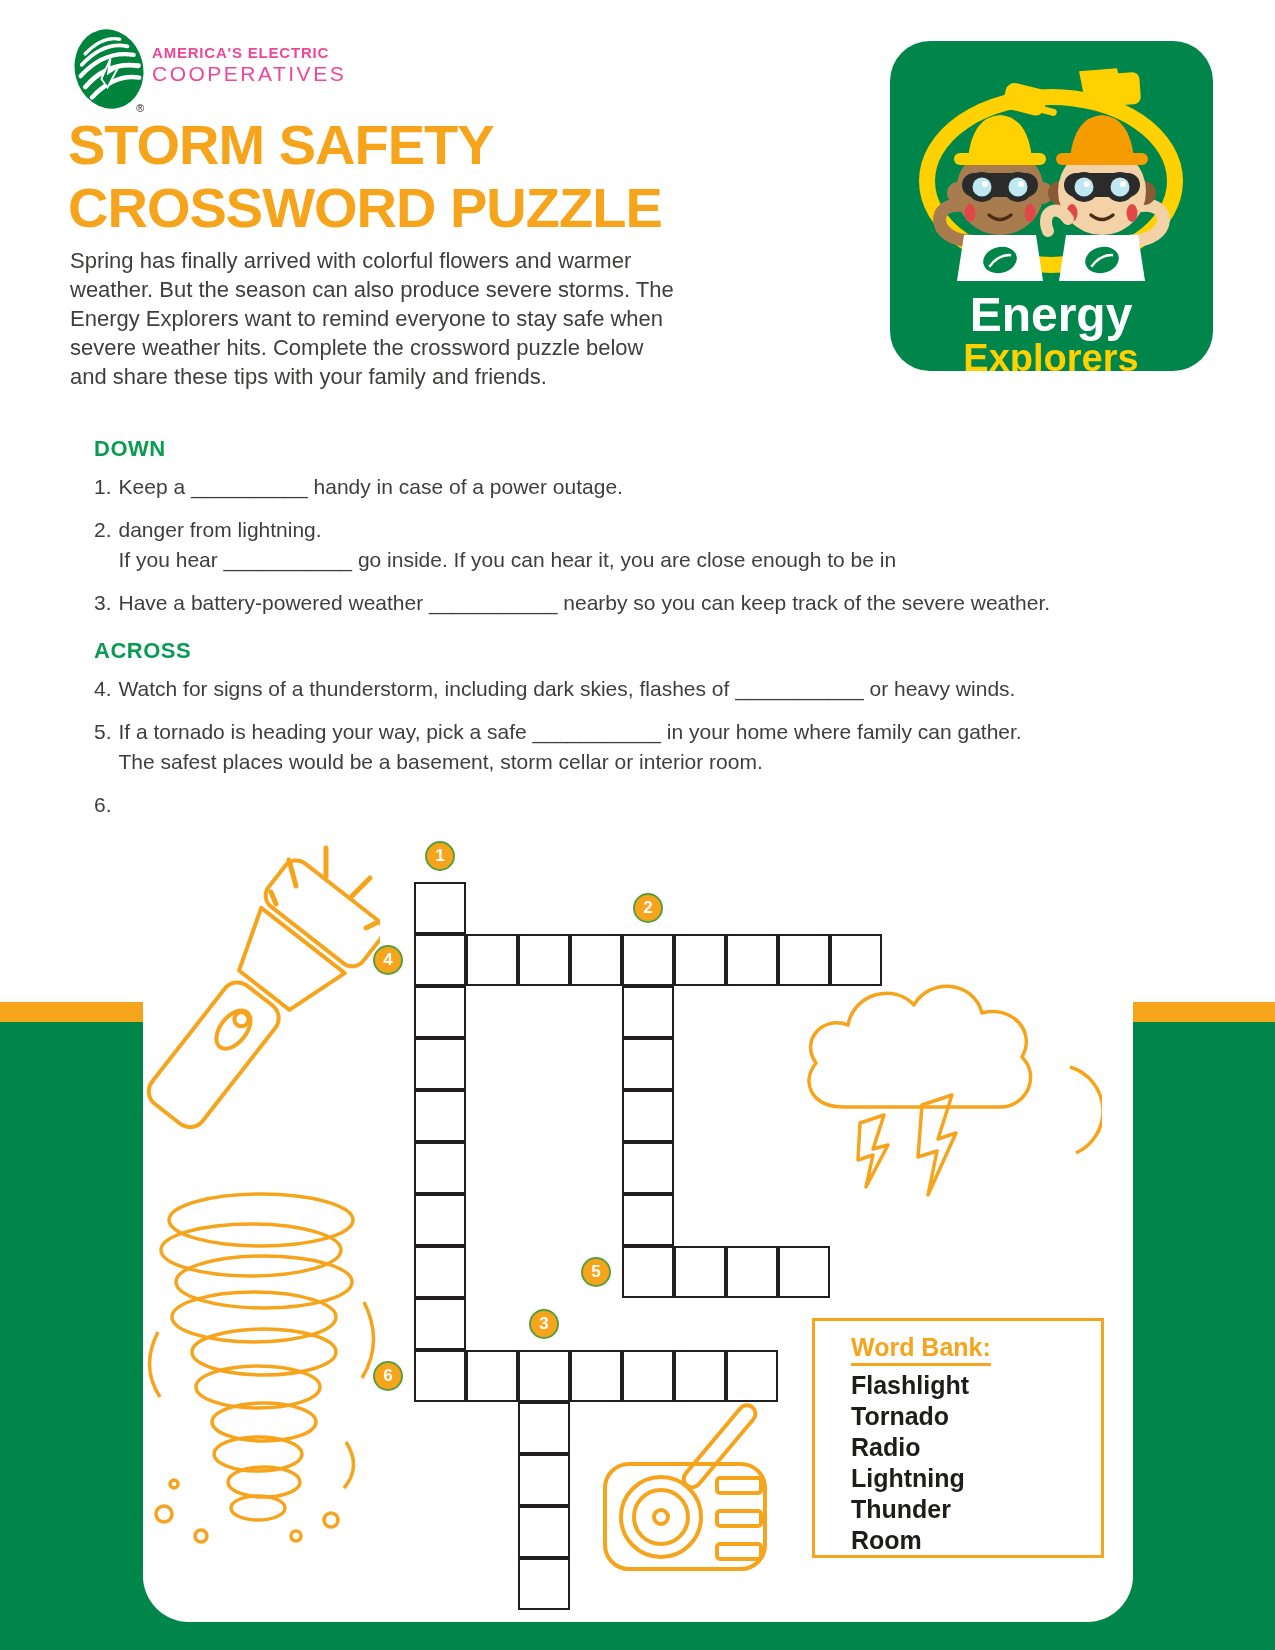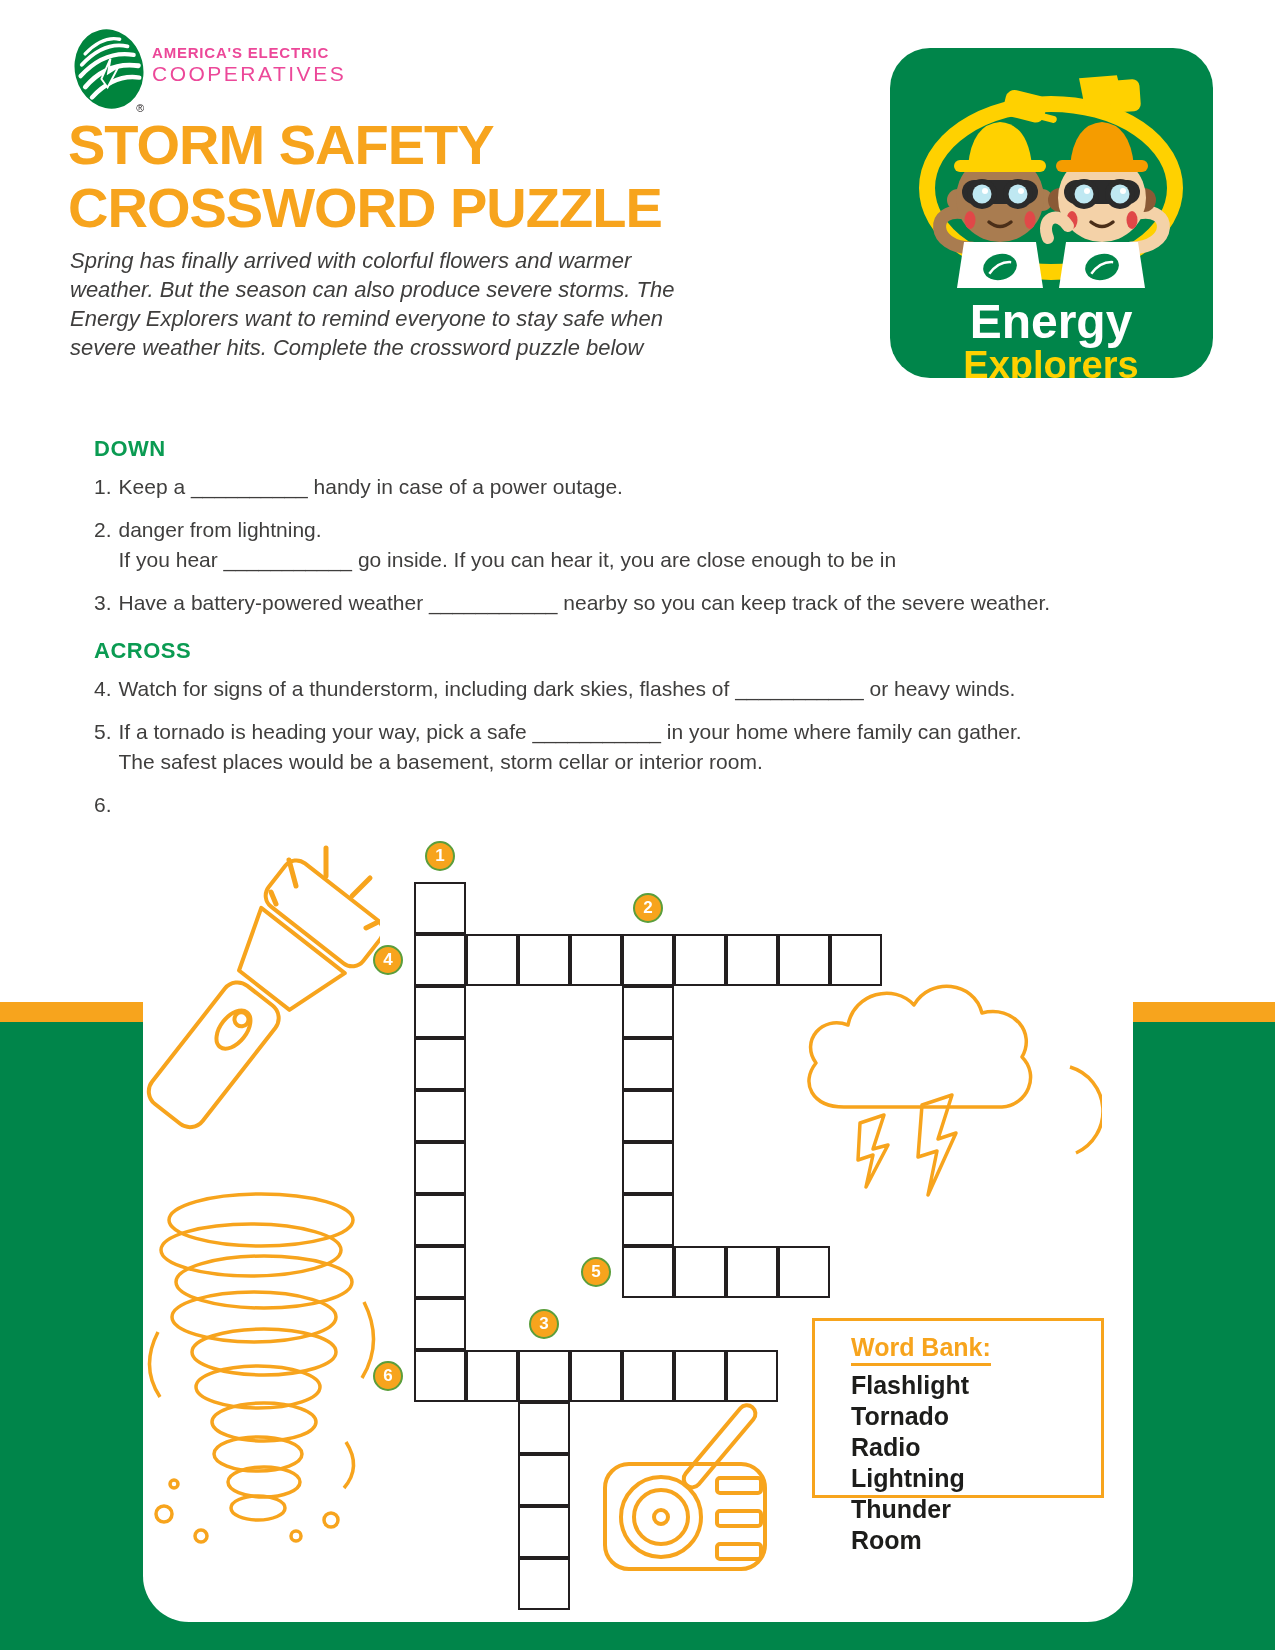--- a/index.html
+++ b/index.html
@@ -12,43 +12,43 @@
   .strip{position:absolute;top:1002px;height:20px;background:#F7A41D;z-index:3;}
   .strip.left{left:0;width:143px;}
   .strip.right{left:1133px;width:142px;}
   
   .logo-wrap{position:absolute;left:70px;top:26px;z-index:5;}
   .brand{position:absolute;left:152px;top:44px;z-index:5;color:#ec4899;}
   .brand .l1{font-size:15px;font-weight:bold;letter-spacing:.8px;}
   .brand .l2{font-size:21px;font-weight:normal;letter-spacing:2.5px;margin-top:1px;}
   .title{position:absolute;left:68px;top:113px;z-index:5;color:#F7A41D;font-weight:900;
          font-size:56px;line-height:63px;letter-spacing:-1px;}
-  .intro{position:absolute;left:70px;top:246px;z-index:5;font-size:22px;line-height:29px;color:#3F3E3D;font-style:italic;}
+  .intro{position:absolute;left:70px;top:246px;z-index:5;font-size:22px;line-height:29px;color:#3F3E3D;}
   .intro div{white-space:nowrap;}
   
   .clues{position:absolute;left:70px;top:436px;width:1100px;z-index:5;margin-left:24px;}
   .sect-head{color:#0A9B52;font-weight:bold;font-size:22px;letter-spacing:.5px;margin-bottom:10px;}
   .sect-head.across{margin-top:20px;}
   .clue{display:flex;margin-bottom:13px;font-size:21px;line-height:30px;color:#3F3E3D;}
   .cnum{flex:0 0 auto;margin-right:7px;}
   .cline{white-space:nowrap;}
   
   .cell{position:absolute;width:52px;height:52px;box-sizing:border-box;border:2px solid #231F20;
         background:#fff;z-index:6;}
   .gbadge{position:absolute;width:30px;height:30px;border-radius:50%;background:#F7A41D;
         border:2px solid #5B9E3C;box-sizing:border-box;color:#fff;font-weight:bold;font-size:17px;
         display:flex;align-items:center;justify-content:center;z-index:8;}
   
-  .wordbank{position:absolute;left:812px;top:1318px;width:292px;height:180px;box-sizing:border-box;
+  .wordbank{position:absolute;left:812px;top:1318px;width:292px;height:240px;box-sizing:border-box;
         border:3px solid #F7A41D;background:#fff;z-index:6;padding:12px 0 0 36px;}
   .wb-title{color:#F7A41D;font-weight:bold;font-size:25px;display:inline-block;
         border-bottom:3px solid #F7A41D;padding-bottom:1px;margin-bottom:4px;}
   .wb-word{color:#1D1D1B;font-weight:bold;font-size:25px;line-height:31px;}
   
-  .ee-badge{position:absolute;left:890px;top:48px;z-index:5;}
+  .ee-badge{position:absolute;left:890px;top:41px;z-index:5;}
   .icon{position:absolute;z-index:4;}
   .reg{font-size:11px;color:#231F20;}
 </style>
 </head>
 <body>
 
 <div class="page">
 
   <div class="bg-green"></div>
   <div class="bg-white-center"></div>
@@ -79,20 +79,21 @@
   <div class="title">
     <div>STORM SAFETY</div>
     <div>CROSSWORD PUZZLE</div>
   </div>
 
   <div class="intro" id="intro">
       <div>Spring has finally arrived with colorful flowers and warmer</div>
       <div>weather. But the season can also produce severe storms. The</div>
       <div>Energy Explorers want to remind everyone to stay safe when</div>
       <div>severe weather hits. Complete the crossword puzzle below</div>
+      <div>and share these tips with your family and friends.</div>
     </div>
 
   <div class="clues">
     <div class="sect-head">DOWN</div>
     <div id="down-list">
         <div class="clue">
           <span class="cnum">1.</span>
           <div class="ctext">
             <div class="cline">Keep a __________ handy in case of a power outage.</div>
           </div>

